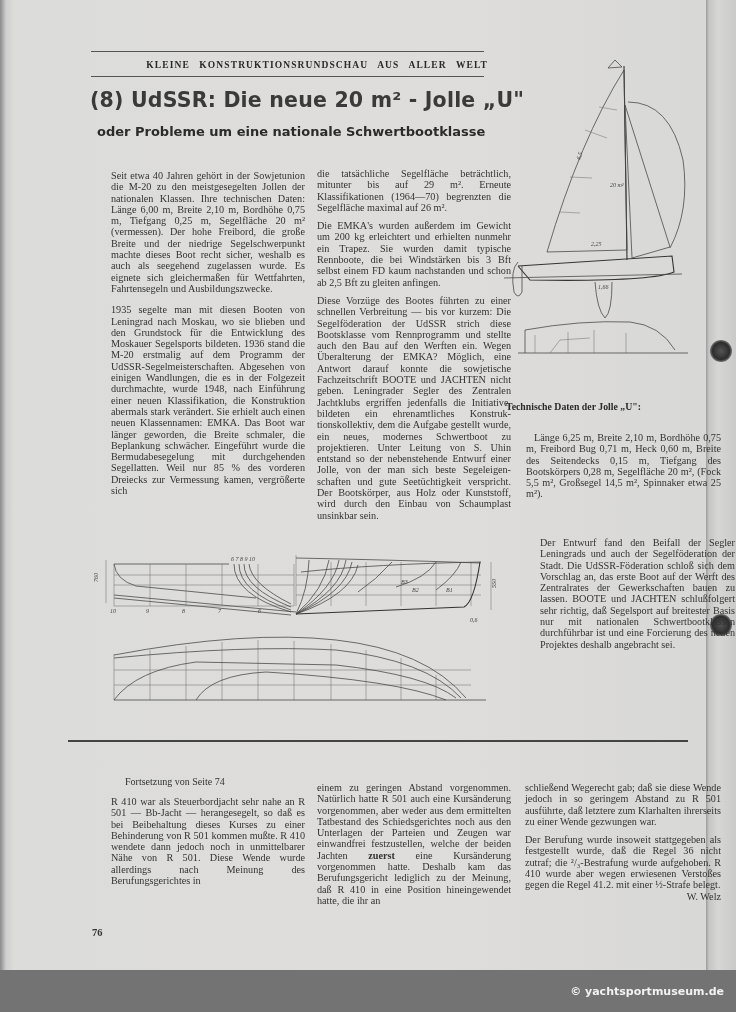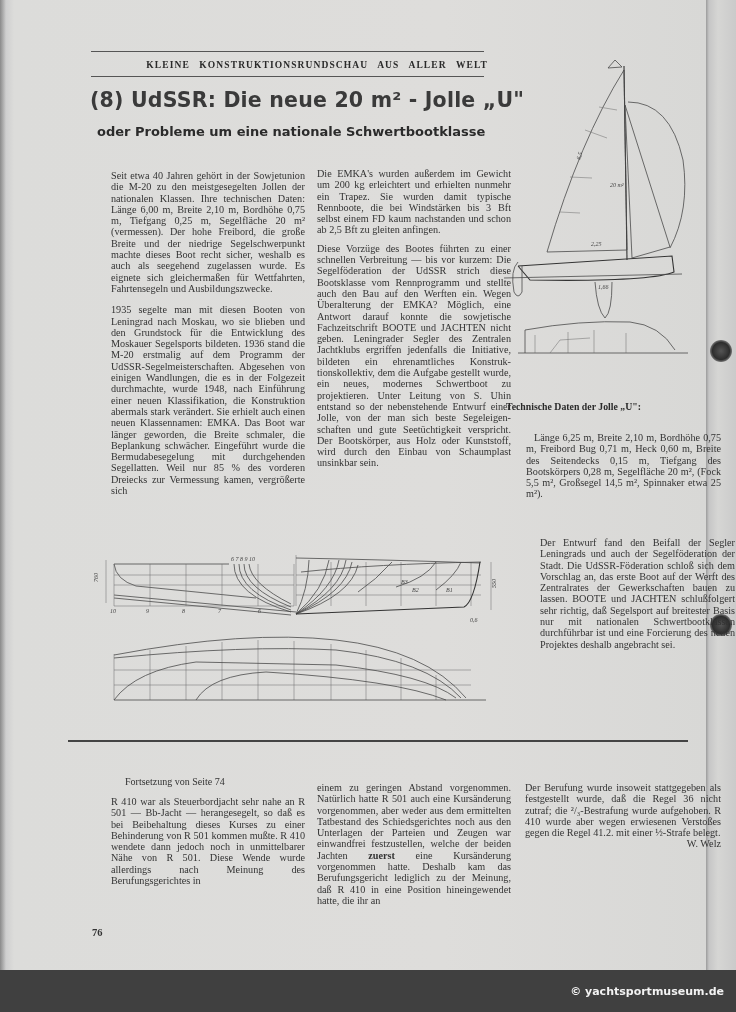--- a/index.html
+++ b/index.html
@@ -10,21 +10,21 @@
   }
   .page {
     position: absolute; left: 0; top: 0; width: 736px; height: 970px;
     background: linear-gradient(90deg, #8a8a8a 0px, #cfcfcf 6px, #dcdcda 14px, #dedddb 60%, #d8d8d6 96%, #bdbdbd 100%);
   }
   .page-fold {
     position: absolute; left: 706px; top: 0; width: 30px; height: 970px;
     background: linear-gradient(90deg, #9c9c9c 0px, #c6c6c6 3px, #d6d6d4 12px, #cacaca 100%);
   }
   .bottom-bar {
-    position: absolute; left: 0; top: 970px; width: 736px; height: 42px; background: #404040;
+    position: absolute; left: 0; top: 970px; width: 736px; height: 42px; background: #737373;
   }
   .watermark {
     position: absolute; right: 12px; top: 15px; color: #f2f2f2;
     font-family: "DejaVu Sans", sans-serif; font-size: 11px; font-weight: bold;
   }
   .rule { position: absolute; height: 1px; background: #555; }
   .rule.thick { height: 2px; background: #444; }
   .section-head {
     position: absolute; left: 88px; top: 60px; width: 400px; text-align: right;
     font-family: "Liberation Serif", serif; font-weight: bold; font-size: 9.5px;
@@ -77,20 +77,21 @@
 
 <div class="title">(8) UdSSR: Die neue 20 m² - Jolle „U"</div>
 <div class="subtitle">oder Probleme um eine nationale Schwertbootklasse</div>
 
 <div class="col" style="left:91px;top:170px;width:194px;">
   <p>Seit etwa 40 Jahren gehört in der Sowjetunion die M-20 zu den meist­gesegelten Jollen der nationalen Klassen. Ihre technischen Daten: Länge 6,00 m, Breite 2,10 m, Bord­höhe 0,75 m, Tiefgang 0,25 m, Segel­fläche 20 m² (vermessen). Der hohe Freibord, die große Breite und der niedrige Segelschwerpunkt machte dieses Boot recht sicher, weshalb es auch als seegehend zugelassen wur­de. Es eignete sich gleichermaßen für Wettfahrten, Fahrtensegeln und Ausbildungszwecke.</p>
   <p style="margin-top:10px;">1935 segelte man mit diesen Booten von Leningrad nach Moskau, wo sie blieben und den Grundstock für die Entwicklung des Moskauer Segel­sports bildeten. 1936 stand die M-20 erstmalig auf dem Programm der UdSSR-Segelmeisterschaften. Abge­sehen von einigen Wandlungen, die es in der Folgezeit durchmachte, wurde 1948, nach Einführung einer neuen Klassifikation, die Konstruk­tion abermals stark verändert. Sie erhielt auch einen neuen Klassen­namen: EMKA. Das Boot war länger geworden, die Breite schmaler, die Beplankung schwächer. Eingeführt wurde die Bermudabesegelung mit durchgehenden Segellatten. Weil nur 85 % des vorderen Dreiecks zur Ver­messung kamen, vergrößerte sich</p>
 </div>
 
 <div class="col" style="left:297px;top:168px;width:194px;">
+  <p>die tatsächliche Segelfläche beträcht­lich, mitunter bis auf 29 m². Erneute Klassifikationen (1964—70) begrenzten die Segelfläche maximal auf 26 m².</p>
   <p>Die EMKA's wurden außerdem im Gewicht um 200 kg erleichtert und erhielten nunmehr ein Trapez. Sie wurden damit typische Rennboote, die bei Windstärken bis 3 Bft selbst einem FD kaum nachstanden und schon ab 2,5 Bft zu gleiten anfingen.</p>
   <p>Diese Vorzüge des Bootes führten zu einer schnellen Verbreitung — bis vor kurzem: Die Segelföderation der UdSSR strich diese Bootsklasse vom Rennprogramm und stellte auch den Bau auf den Werften ein. Wegen Überalterung der EMKA? Möglich, eine Antwort darauf konnte die so­wjetische Fachzeitschrift BOOTE und JACHTEN nicht geben. Leningrader Segler des Zentralen Jachtklubs er­griffen jedenfalls die Initiative, bil­deten ein ehrenamtliches Konstruk­tionskollektiv, dem die Aufgabe ge­stellt wurde, ein neues, modernes Schwertboot zu projektieren. Unter Leitung von S. Uhin entstand so der nebenstehende Entwurf einer Jolle, von der man sich beste Segeleigen­schaften und gute Seetüchtigkeit ver­spricht. Der Bootskörper, aus Holz oder Kunststoff, wird durch den Ein­bau von Schaumplast unsinkbar sein.</p>
 </div>
 
 <svg style="left:500px;top:30px;" width="200" height="330">
   <path class="ln" d="M122 37 L115 30 L108 38 L122 37"></path>
   <line class="ln-bold" x1="124" y1="36" x2="127" y2="230"></line>
   <path class="ln" d="M124 40 Q80 110 47 222 L127 220 Z"></path>
   <path class="ln" d="M125 75 L170 217 L132 228 Z"></path>
   <path class="ln" d="M128 72 Q170 72 183 130 Q190 180 170 218"></path>
@@ -158,20 +159,21 @@
 <div class="rule thick" style="left:68px;top:740px;width:620px;"></div>
 
 <div class="cont-head">Fortsetzung von Seite 74</div>
 <div class="col" style="left:91px;top:796px;width:194px;">
   <p>R 410 war als Steuerbordjacht sehr nahe an R 501 — Bb-Jacht — heran­gesegelt, so daß es bei Beibehaltung dieses Kurses zu einer Behinderung von R 501 kommen mußte. R 410 wendete dann jedoch noch in unmit­telbarer Nähe von R 501. Diese Wende wurde allerdings nach Mei­nung des Berufungsgerichtes in</p>
 </div>
 <div class="col" style="left:297px;top:782px;width:194px;">
   <p><span>einem zu geringen Abstand vorge­nommen. Natürlich hatte R 501 auch eine Kursänderung vorge­nommen, aber weder aus dem er­mittelten Tatbestand des Schiedsge­richtes noch aus den Unterlagen der Parteien und Zeugen war einwand­frei festzustellen, welche der beiden Jachten </span><b>zuerst</b><span> eine Kursänderung vorgenommen hatte. Deshalb kam das Berufungsgericht lediglich zu der Meinung, daß R 410 in eine Position hineingewendet hatte, die ihr an­</span></p>
 </div>
 <div class="col" style="left:505px;top:782px;width:196px;">
+  <p>schließend Wegerecht gab; daß sie diese Wende jedoch in so geringem Abstand zu R 501 ausführte, daß letz­tere zum Klarhalten ihrerseits zu einer Wende gezwungen war.</p>
   <p><span>Der Berufung wurde insoweit statt­gegeben als festgestellt wurde, daß die Regel 36 nicht zutraf; die ²/₃-Be­strafung wurde aufgehoben. R 410 wurde aber wegen erwiesenen Ver­stoßes gegen die Regel 41.2. mit einer ½-Strafe belegt.</span> <span class="signature">W. Welz</span></p>
 </div>
 
 <div class="page-no">76</div>
 
 <div class="bottom-bar">
   <span class="watermark">© yachtsportmuseum.de</span>
 </div>
 
 </body></html>

